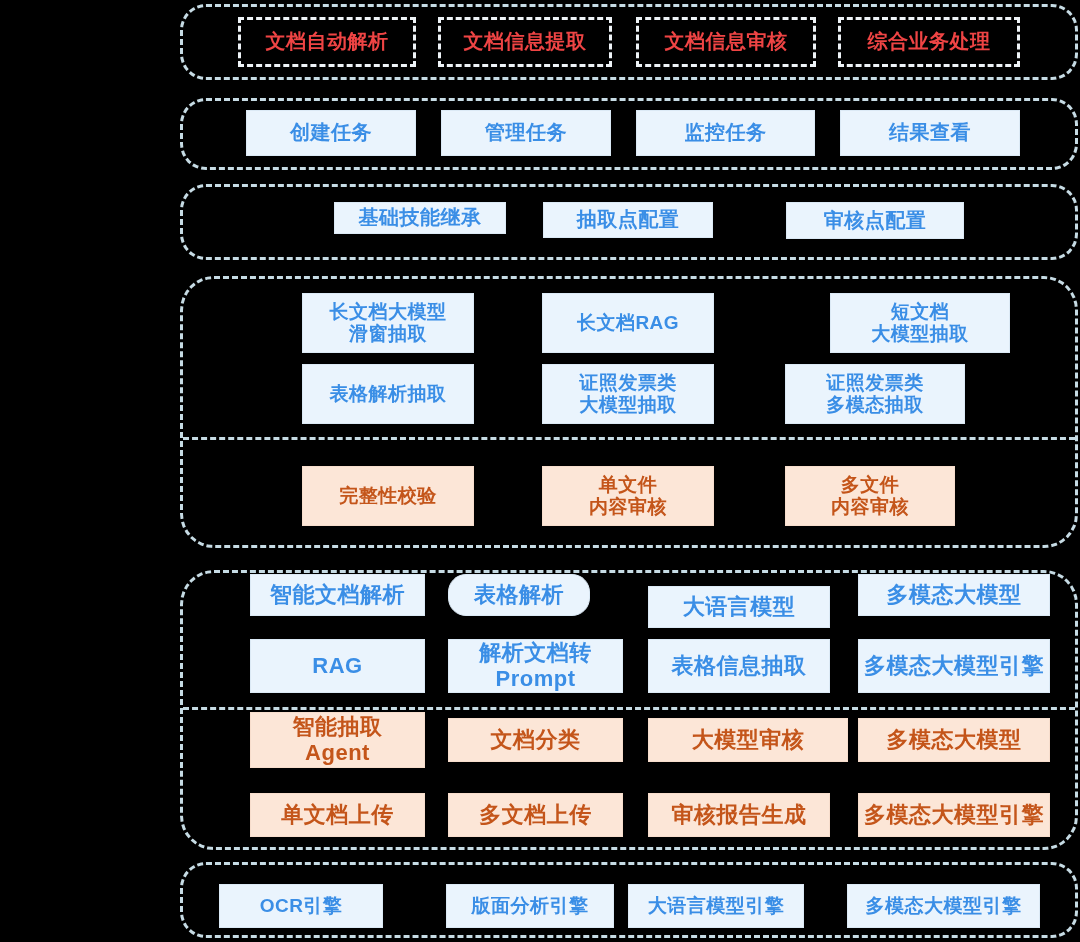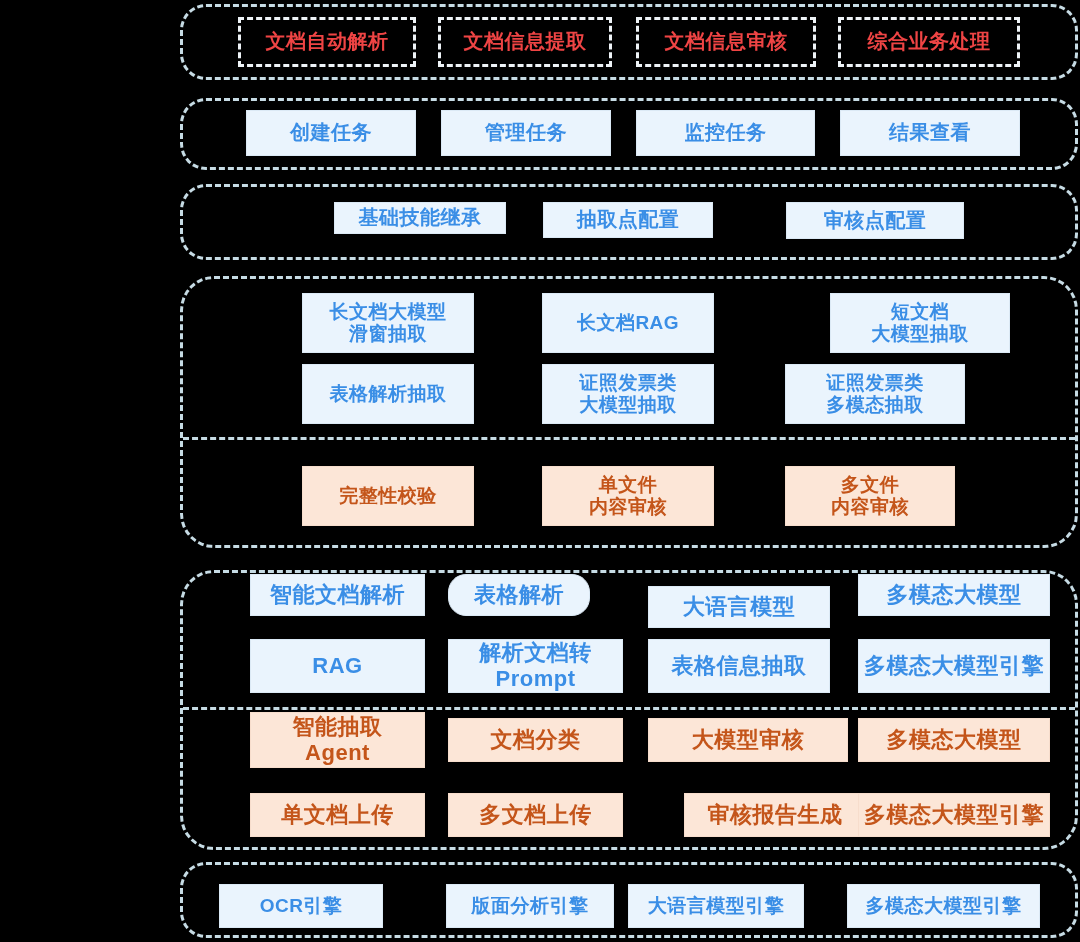--- a/index.html
+++ b/index.html
@@ -142,21 +142,21 @@
   <div class="node blue fs18" style="left:858px; top:639px; width:192px; height:54px;">多模态大模型引擎</div>
 
   <div class="node orange fs18" style="left:250px; top:712px; width:175px; height:56px;">智能抽取
 Agent</div>
   <div class="node orange fs18" style="left:448px; top:718px; width:175px; height:44px;">文档分类</div>
   <div class="node orange fs18" style="left:648px; top:718px; width:200px; height:44px;">大模型审核</div>
   <div class="node orange fs18" style="left:858px; top:718px; width:192px; height:44px;">多模态大模型</div>
 
   <div class="node orange fs18" style="left:250px; top:793px; width:175px; height:44px;">单文档上传</div>
   <div class="node orange fs18" style="left:448px; top:793px; width:175px; height:44px;">多文档上传</div>
-  <div class="node orange fs18" style="left:648px; top:793px; width:182px; height:44px;margin-left:36px;">审核报告生成</div>
+  <div class="node orange fs18" style="left:648px; top:793px; width:182px; height:44px;">审核报告生成</div>
   <div class="node orange fs18" style="left:858px; top:793px; width:192px; height:44px;">多模态大模型引擎</div>
 
   <div class="section" style="left:180px; top:862px; width:898px; height:76px;">
   </div>
   <div class="node blue fs19" style="left:219px; top:884px; width:164px; height:44px;">OCR引擎</div>
   <div class="node blue fs19" style="left:446px; top:884px; width:168px; height:44px;">版面分析引擎</div>
   <div class="node blue fs19" style="left:628px; top:884px; width:176px; height:44px;">大语言模型引擎</div>
   <div class="node blue fs19" style="left:847px; top:884px; width:193px; height:44px;">多模态大模型引擎</div>
 
 </div>

